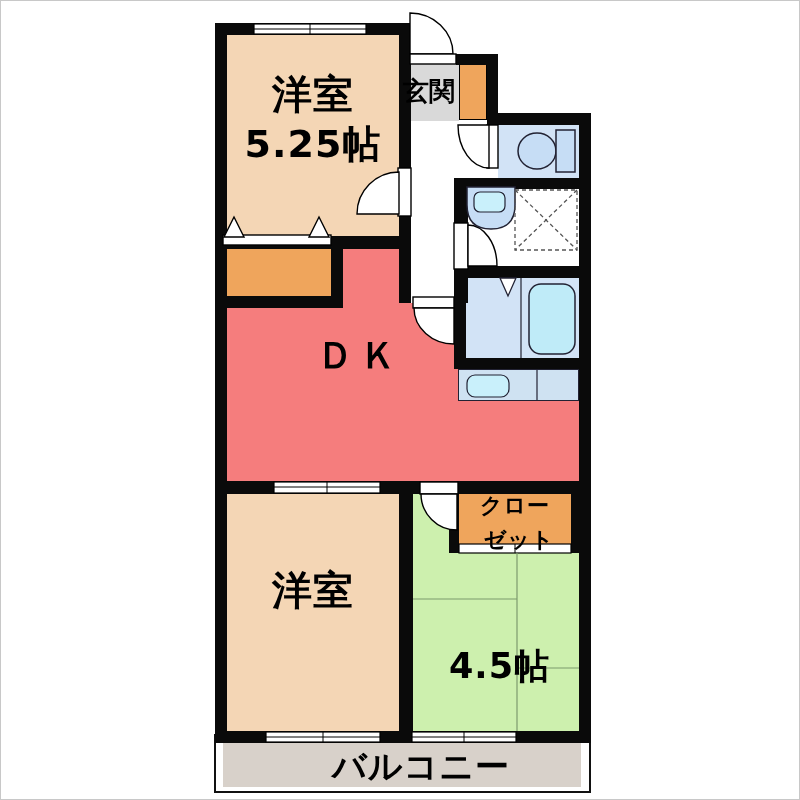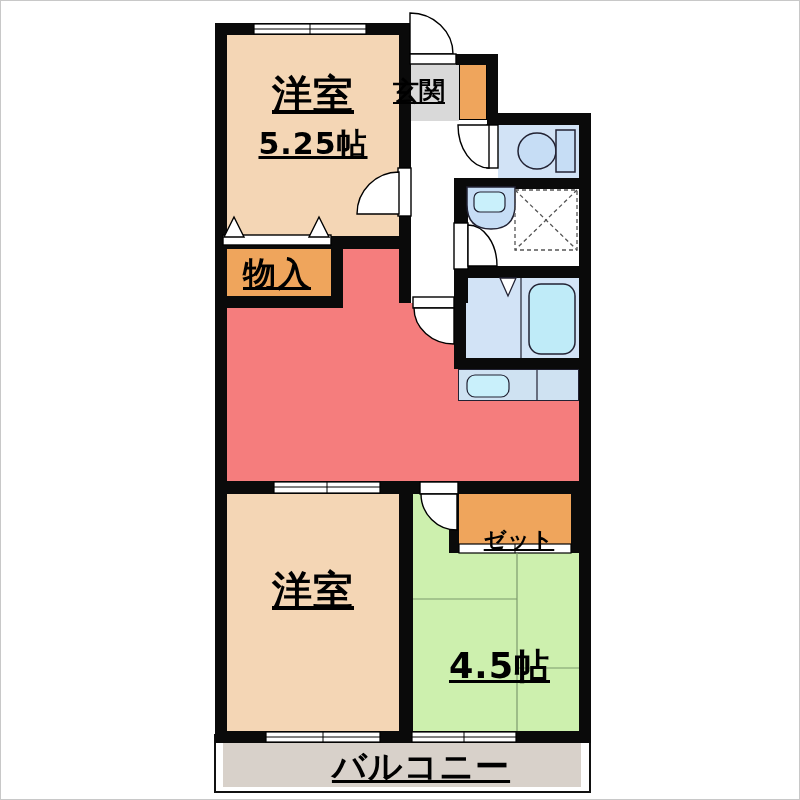--- a/index.html
+++ b/index.html
@@ -14,21 +14,21 @@
   .fill-red{background:var(--dining_kitchen);}
   .fill-orange{background:var(--storage);}
   .fill-green{background:var(--japanese_room);}
   .fill-gray{background:var(--entrance_floor);}
   .fill-blue{background:var(--water_area);}
   .fill-counter{background:var(--counter);border:1px solid #223;box-sizing:border-box;}
   .fill-white{background:#ffffff;}
   .label{
     position:absolute;color:#000;font-weight:bold;text-align:center;
     white-space:nowrap;display:flex;align-items:center;justify-content:center;
-    line-height:1;letter-spacing:1px;text-decoration:underline;
+    line-height:1;letter-spacing:1px;
   }
   svg{position:absolute;left:0;top:0;pointer-events:none;}
   .doorfill{fill:#fff;stroke:#000;stroke-width:1.4;}
   .fixture{fill:var(--fixture_fill);stroke:#223;stroke-width:1.5;}
   .fixture-inner{fill:var(--fixture_inner);stroke:#223;stroke-width:1.2;}
   .winrect{fill:#fff;stroke:#000;stroke-width:1.2;}
   .winline{stroke:#000;stroke-width:1;}
   .dash{fill:none;stroke:#555;stroke-width:1.3;stroke-dasharray:4,3;}
   .tatami{stroke:var(--tatami_line);stroke-width:1.2;}
   .balcony-frame{
@@ -174,27 +174,28 @@
       <rect x="528" y="283" width="46" height="70" rx="12" fill="var(--bathtub)" stroke="#223" stroke-width="1.5"></rect>
     </g>
 
     <g>
       <rect class="fixture-inner" x="466" y="374" width="42" height="22" rx="8"></rect>
       <line x1="536" y1="368" x2="536" y2="400" stroke="#223" stroke-width="1.2"></line>
     </g>
   </svg>
 
   <div class="label" style="left:226px;top:70px;width:172px;height:46px;font-size:40px">洋室</div>
-  <div class="label" style="left:226px;top:122px;width:172px;height:42px;font-size:30px">5.25帖</div>
-
-  <div class="label" style="left:390px;top:74px;width:56px;height:32px;font-size:26px;letter-spacing:0">玄関</div>
-
-  <div class="label" style="left:222px;top:249px;width:108px;height:46px;font-size:33px">物入</div>
-
-
+  <div class="label" style="left:226px;top:122px;width:172px;height:42px;font-size:38px">5.25帖</div>
+
+  <div class="label" style="left:400px;top:74px;width:56px;height:32px;font-size:26px;letter-spacing:0">玄関</div>
+
+
+  <div class="label" style="left:280px;top:330px;width:158px;height:48px;font-size:37px;letter-spacing:6px">ＤＫ</div>
+
+  <div class="label" style="left:458px;top:492px;width:112px;height:26px;font-size:22px">クロー</div>
   <div class="label" style="left:458px;top:526px;width:120px;height:26px;font-size:22px">ゼット</div>
 
   <div class="label" style="left:226px;top:566px;width:172px;height:46px;font-size:40px">洋室</div>
 
   <div class="label" style="left:416px;top:644px;width:165px;height:42px;font-size:35px">4.5帖</div>
 
   <div class="label" style="left:250px;top:744px;width:340px;height:42px;font-size:34px">バルコニー</div>
 
 </div>
 

